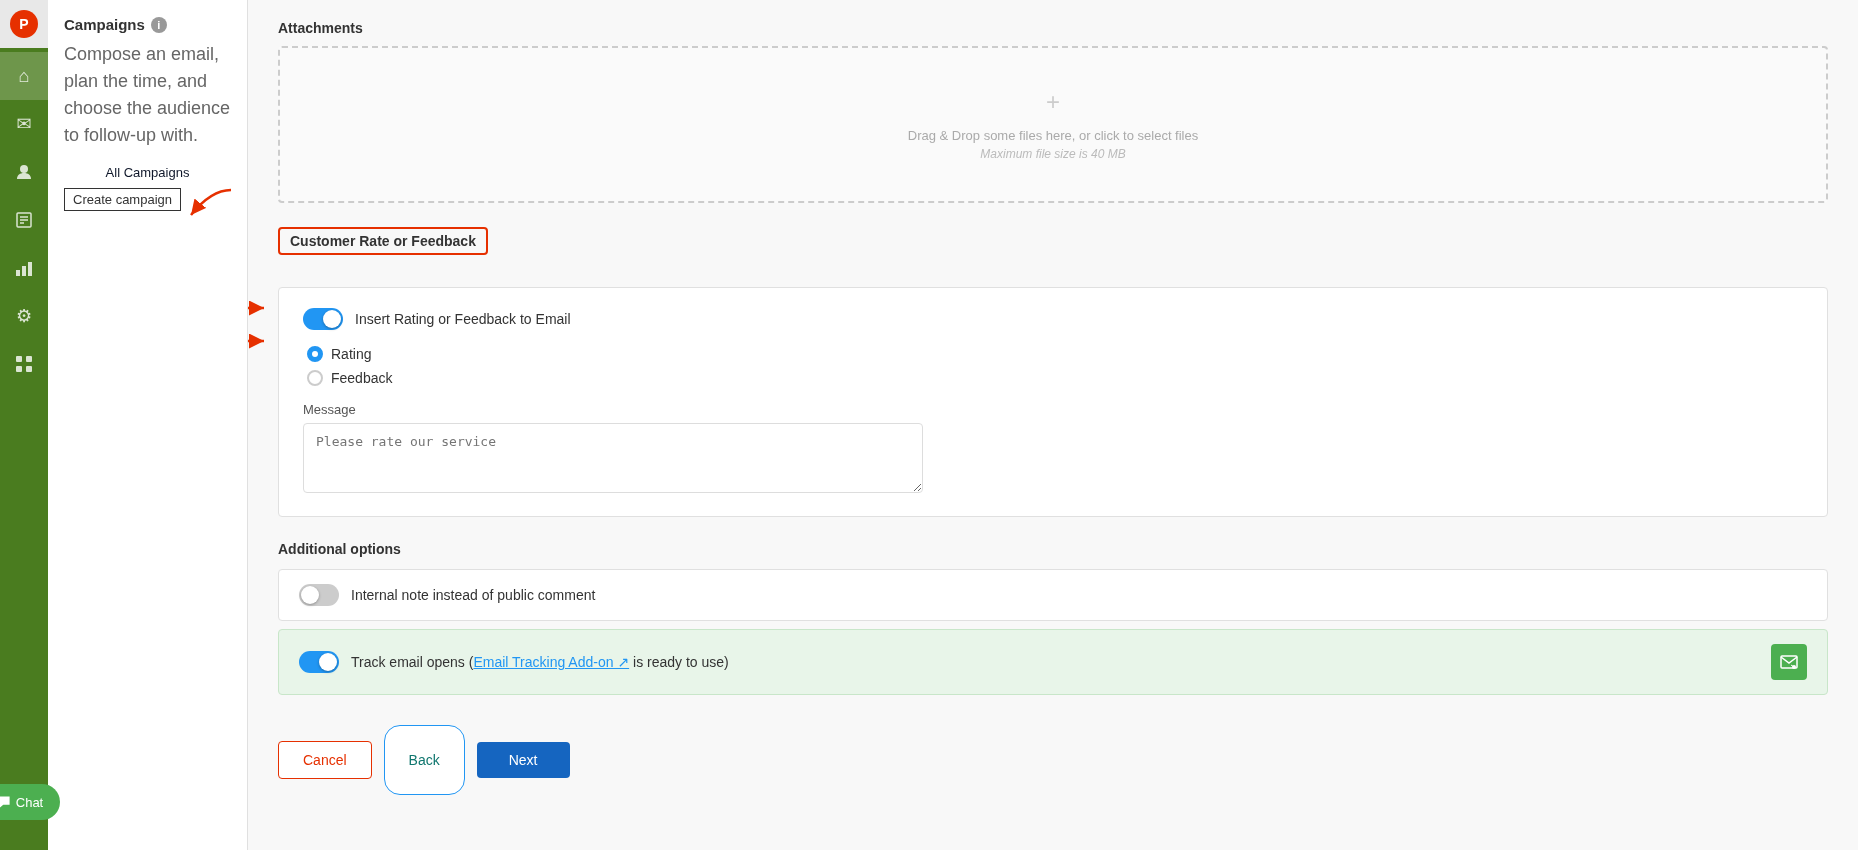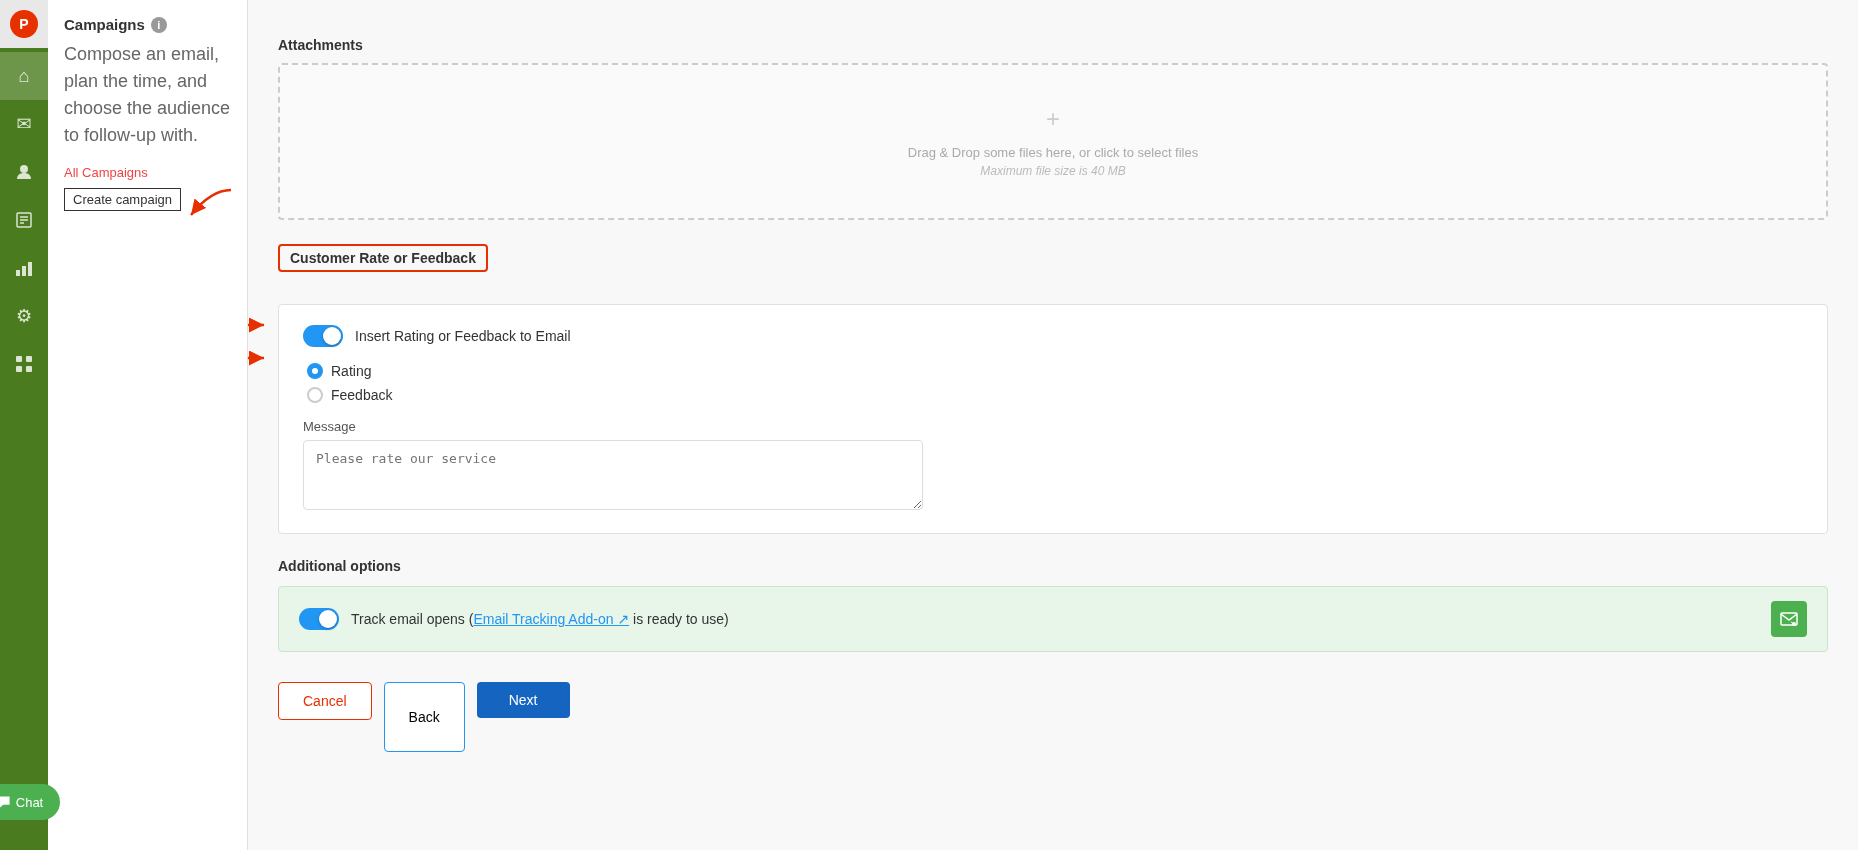--- a/index.html
+++ b/index.html
@@ -97,25 +97,26 @@
       justify-content: center;
     }
     .sidebar-desc {
       font-size: 18px;
       color: #666;
       line-height: 1.5;
       margin-bottom: 16px;
     }
     .sidebar-link {
       font-size: 13px;
-      color: #ef4444;
+      color: #0f172a;
       text-decoration: none;
       display: block;
       margin-bottom: 8px;
       cursor: pointer;
+      text-align: center;
     }
     .sidebar-link-active {
       font-size: 13px;
       color: #333;
       border: 1px solid #333;
       padding: 3px 8px;
       display: inline-block;
       cursor: pointer;
       margin-bottom: 8px;
     }
@@ -126,21 +127,20 @@
       overflow-y: auto;
       padding: 20px 30px;
       background: #f8f8f8;
     }
 
     .section-label {
       font-size: 14px;
       font-weight: 600;
       color: #333;
       margin-bottom: 10px;
-      margin-top: 17px;
     }
 
     
     .attachments-dropzone {
       border: 2px dashed #ccc;
       border-radius: 4px;
       background: #fafafa;
       padding: 40px;
       text-align: center;
       margin-bottom: 24px;
@@ -314,38 +314,38 @@
       align-items: center;
       justify-content: center;
       color: white;
       font-size: 18px;
     }
 
     
     .footer-buttons {
       display: flex;
       gap: 12px;
-      align-items: flex-start;
+      align-items: center;
       padding-bottom: 20px;
     }
     .btn-cancel {
       padding: 10px 24px;
       border: 1px solid #e63000;
       border-radius: 4px;
       background: white;
       color: #e63000;
       font-size: 14px;
       cursor: pointer;
     }
     .btn-back {
       padding: 26px 24px;
       border: 1px solid #2196F3;
-      border-radius: 4px;
+      border-radius: 16px;
       background: white;
-      color: #000000;
+      color: #0f766e;
       font-size: 14px;
       cursor: pointer;
     }
     .btn-next {
       padding: 10px 32px;
       border: none;
       border-radius: 4px;
       background: #1565C0;
       color: white;
       font-size: 14px;
@@ -496,20 +496,26 @@
 
       
       <div class="message-label">Message</div>
       <textarea class="message-input" placeholder="Please rate our service" style=""></textarea>
     </div>
   </div>
 
   <div class="additional-options">
     <div class="additional-title">Additional options</div>
 
+    <div class="option-row">
+      <div class="toggle off">
+        <div class="toggle-knob"></div>
+      </div>
+      <span class="option-label">Internal note instead of public comment</span>
+    </div>
 
     <div class="option-row highlighted">
       <div class="toggle on">
         <div class="toggle-knob"></div>
       </div>
       <span class="option-label">
         Track email opens (<span class="email-tracking-link">Email Tracking Add-on ↗</span> is ready to use)
       </span>
       <div class="email-icon-box">
         <svg width="20" height="20" viewBox="0 0 20 20" fill="white">

